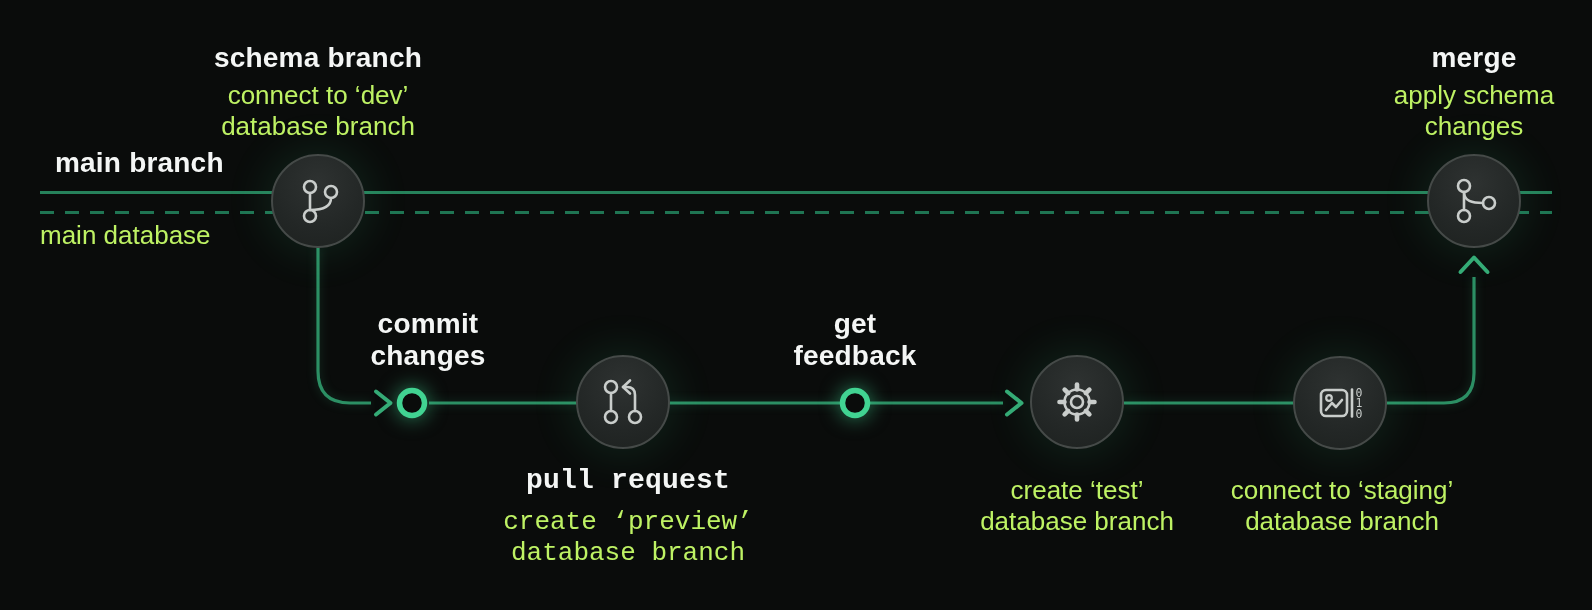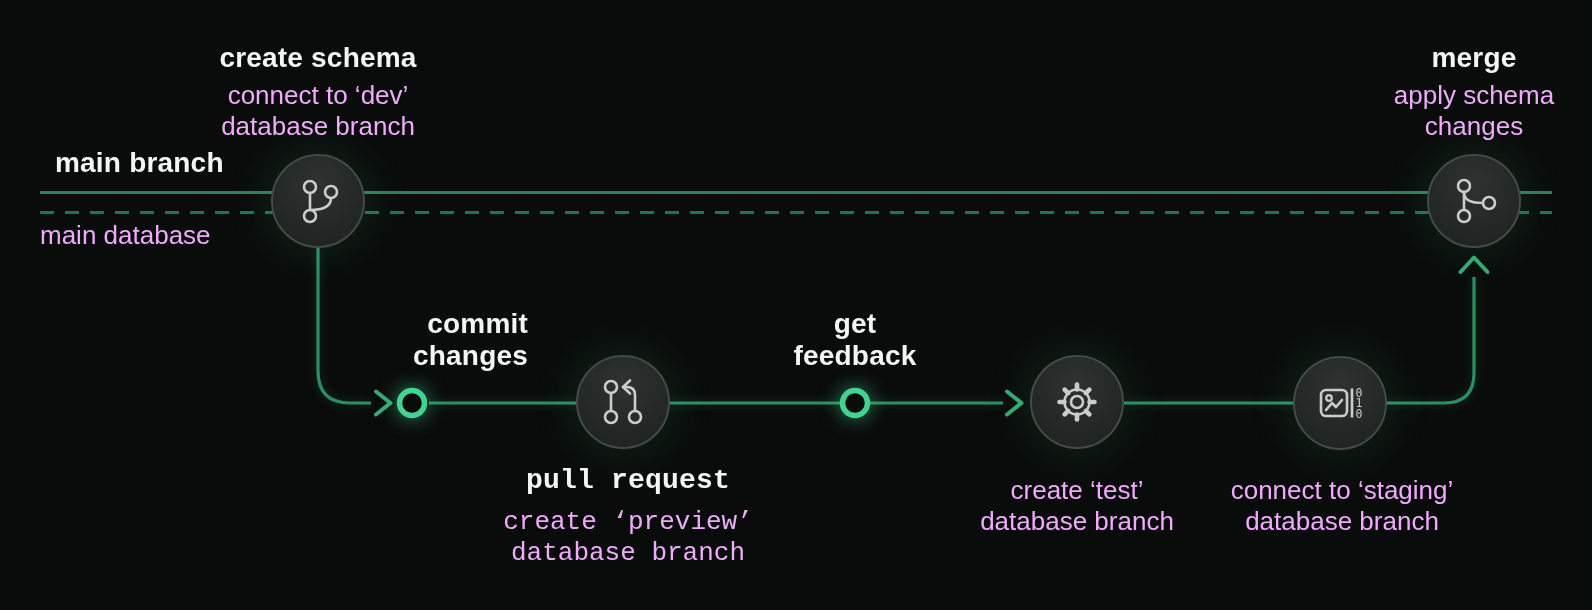--- a/index.html
+++ b/index.html
@@ -12,21 +12,21 @@
     position:absolute;width:94px;height:94px;border-radius:50%;box-sizing:border-box;
     background:radial-gradient(circle at 50% 30%, #2e3231 0%, #232726 60%, #1d211f 100%);
     border:2px solid #454a48;
     box-shadow:0 0 40px 8px rgba(65,211,146,.10);
     display:flex;align-items:center;justify-content:center;z-index:2;
   }
   .node svg{stroke:#c9cdcb;fill:none;stroke-width:2.6;stroke-linecap:round;stroke-linejoin:round;}
   .lbl{position:absolute;z-index:3;text-align:center;}
   .lbl.left{text-align:left;}
   .h1{font-size:28px;font-weight:700;color:#f4f6f5;line-height:32px;letter-spacing:.2px;}
-  .sub{font-size:26px;font-weight:400;color:#f0abfc;line-height:31px;}
+  .sub{font-size:26px;font-weight:400;color:#bef264;line-height:31px;}
   .gap{height:6px;}
   .gap2{height:10px;}
 </style>
 </head>
 <body>
 
 <div class="canvas">
 
   <svg class="wires" width="1592" height="610" viewBox="0 0 1592 610">
 
@@ -116,27 +116,27 @@
   </div>
 
   <div class="lbl left" style="left:40px;top:147px;margin-left:15px;">
     <div class="h1">main branch</div>
   </div>
   <div class="lbl left" style="left:40px;top:220px;">
     <div class="sub">main database</div>
   </div>
 
   <div class="lbl" style="left:148px;top:42px;width:340px;">
-    <div class="h1">create schema</div>
+    <div class="h1">schema branch</div>
     <div class="gap"></div>
     <div class="sub">connect to ‘dev’</div>
     <div class="sub">database branch</div>
   </div>
 
-  <div class="lbl" style="left:288px;top:308px;width:240px;text-align:right;">
+  <div class="lbl" style="left:308px;top:308px;width:240px;">
     <div class="h1">commit</div>
     <div class="h1">changes</div>
   </div>
 
   <div class="lbl" style="left:458px;top:465px;width:340px;font-family:Liberation Mono, monospace;">
     <div class="h1">pull request</div>
     <div class="gap2"></div>
     <div class="sub">create ‘preview’</div>
     <div class="sub">database branch</div>
   </div>

